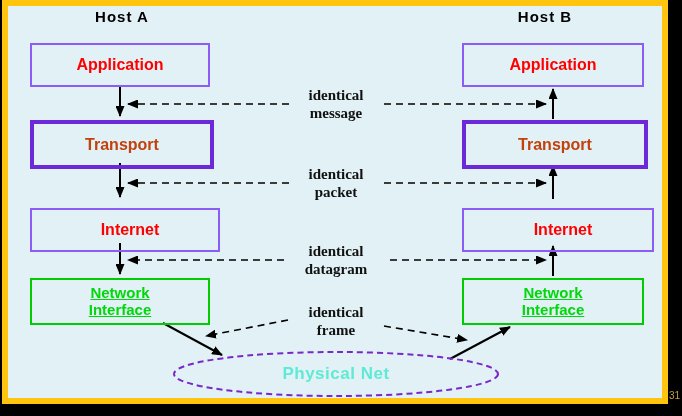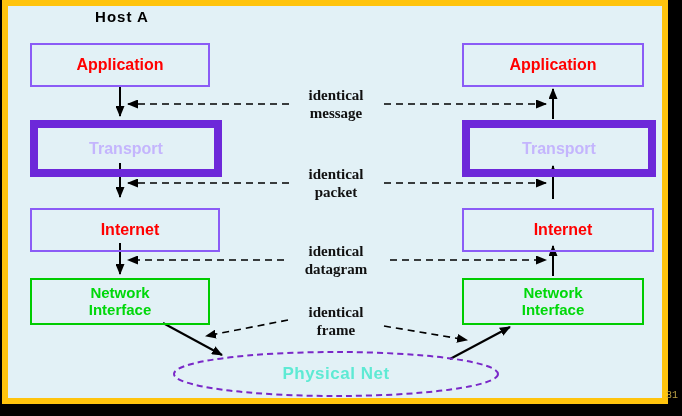--- a/index.html
+++ b/index.html
@@ -37,22 +37,22 @@
     white-space:pre-line;line-height:1.1;
     background:transparent;
   }
   .col-a{left:30px;width:176px;}
   .col-b{left:462px;width:178px;}
   .row-app{top:43px;height:40px;}
   .row-trans{top:120px;height:41px;}
   .row-inet{top:208px;height:40px;padding-left:10px;}
   .row-netif{top:278px;height:43px;font-size:15px;}
   .box-red{border:2px solid #8b5cf6;color:#F00;}
-  .box-blue{border:8px solid #6d28d9;color:#c4b5fd;}
-  .box-green{border:2px solid #00CC00;color:#00D80A;}
+  .box-blue{border:4px solid #6d28d9;color:#c2410c;}
+  .box-green{border:2px solid #00CC00;color:#00D80A;text-decoration:underline;}
   .annotation{
     position:absolute;z-index:2;
     left:276px;width:120px;
     text-align:center;
     font-family:"Liberation Serif", serif;
     font-weight:bold;
     font-size:15px;line-height:1.2;color:#111;
     white-space:pre-line;
   }
   .ann-message{top:86px;}
@@ -62,21 +62,21 @@
   .physical-net-label{
     position:absolute;z-index:2;
     left:236px;top:364px;width:200px;
     text-align:center;
     font-size:17px;font-weight:bold;color:#5eead4;
     letter-spacing:0.5px;
   }
   .page-number{
     position:absolute;z-index:3;
     right:2px;top:390px;width:14px;
-    font-size:10px;color:#BCA145;text-align:left;font-family:Liberation Mono, monospace;
+    font-size:10px;color:#BCA145;text-align:right;
   }
 </style>
 </head>
 <body>
 
 <div class="slide">
 
   <div class="panel"></div>
 
   <svg class="layer-svg" viewBox="0 0 682 416" xmlns="http://www.w3.org/2000/svg">
@@ -108,20 +108,21 @@
       <line x1="284" y1="260" x2="128" y2="260" marker-end="url(#arr)"></line>
       <line x1="390" y1="260" x2="546" y2="260" marker-end="url(#arr)"></line>
       <line x1="288" y1="320" x2="206" y2="336" marker-end="url(#arr)"></line>
       <line x1="384" y1="326" x2="467" y2="340" marker-end="url(#arr)"></line>
     </g>
 
     <ellipse cx="336" cy="374" rx="162" ry="22" fill="none" stroke="#7A28C8" stroke-width="2" stroke-dasharray="6 4"></ellipse>
   </svg>
 
   <div class="host-title a">Host A</div>
+  <div class="host-title b">Host B</div>
 
   <div class="layer-box col-a row-app box-red">
     <span>Application</span>
   </div>
   <div class="layer-box col-a row-trans box-blue">
     <span>Transport</span>
   </div>
   <div class="layer-box col-a row-inet box-red">
     <span>Internet</span>
   </div>

